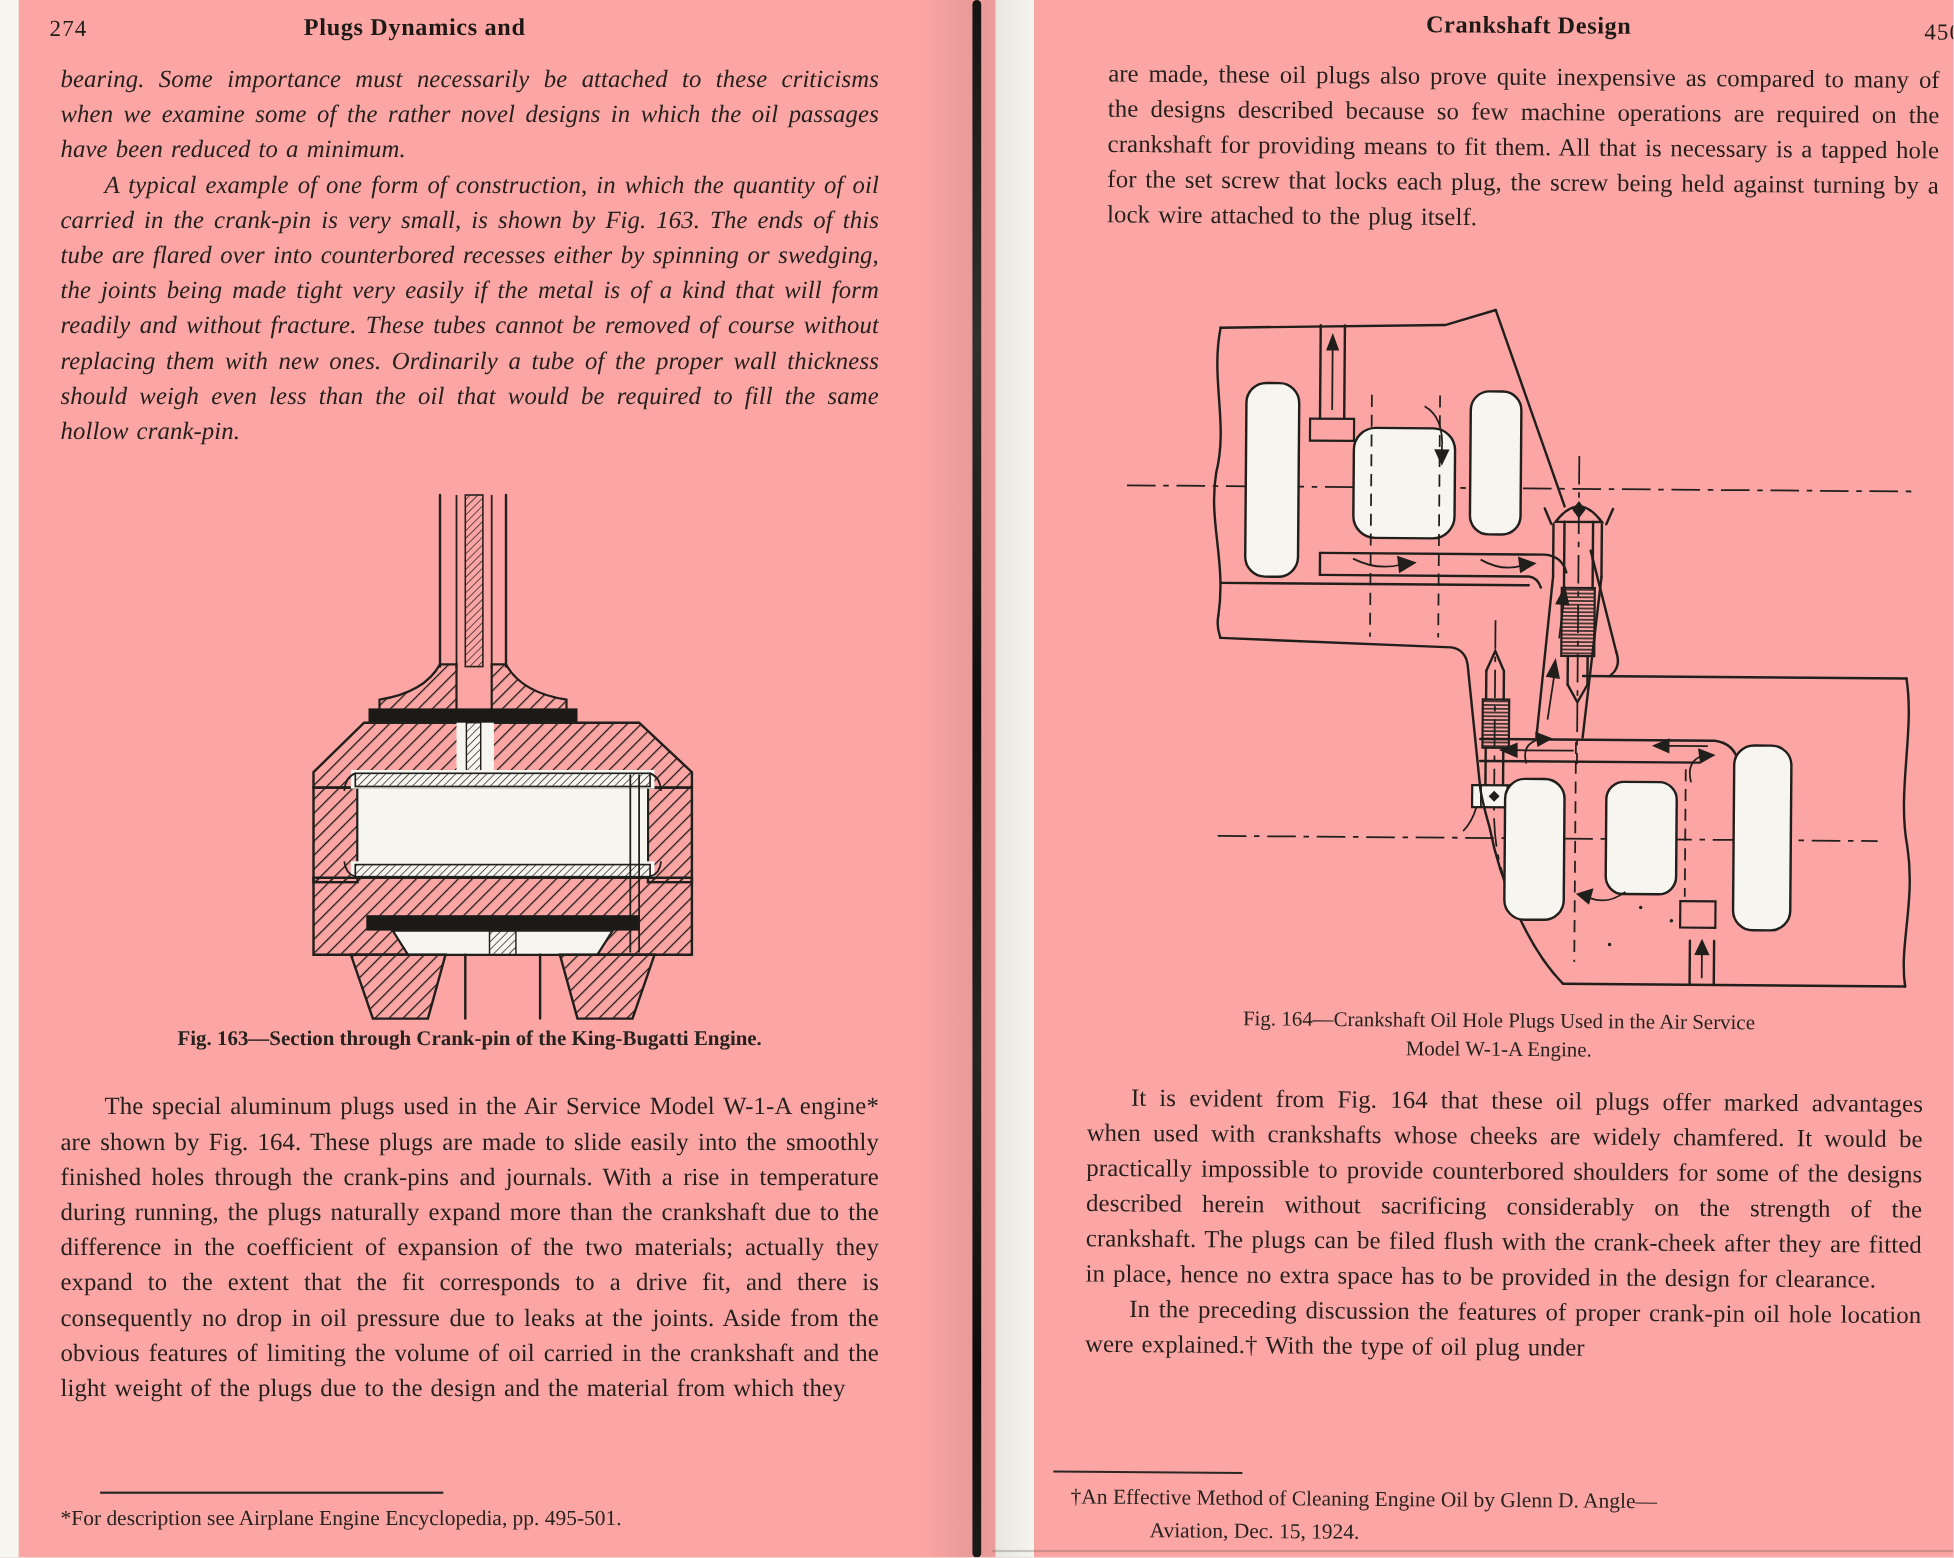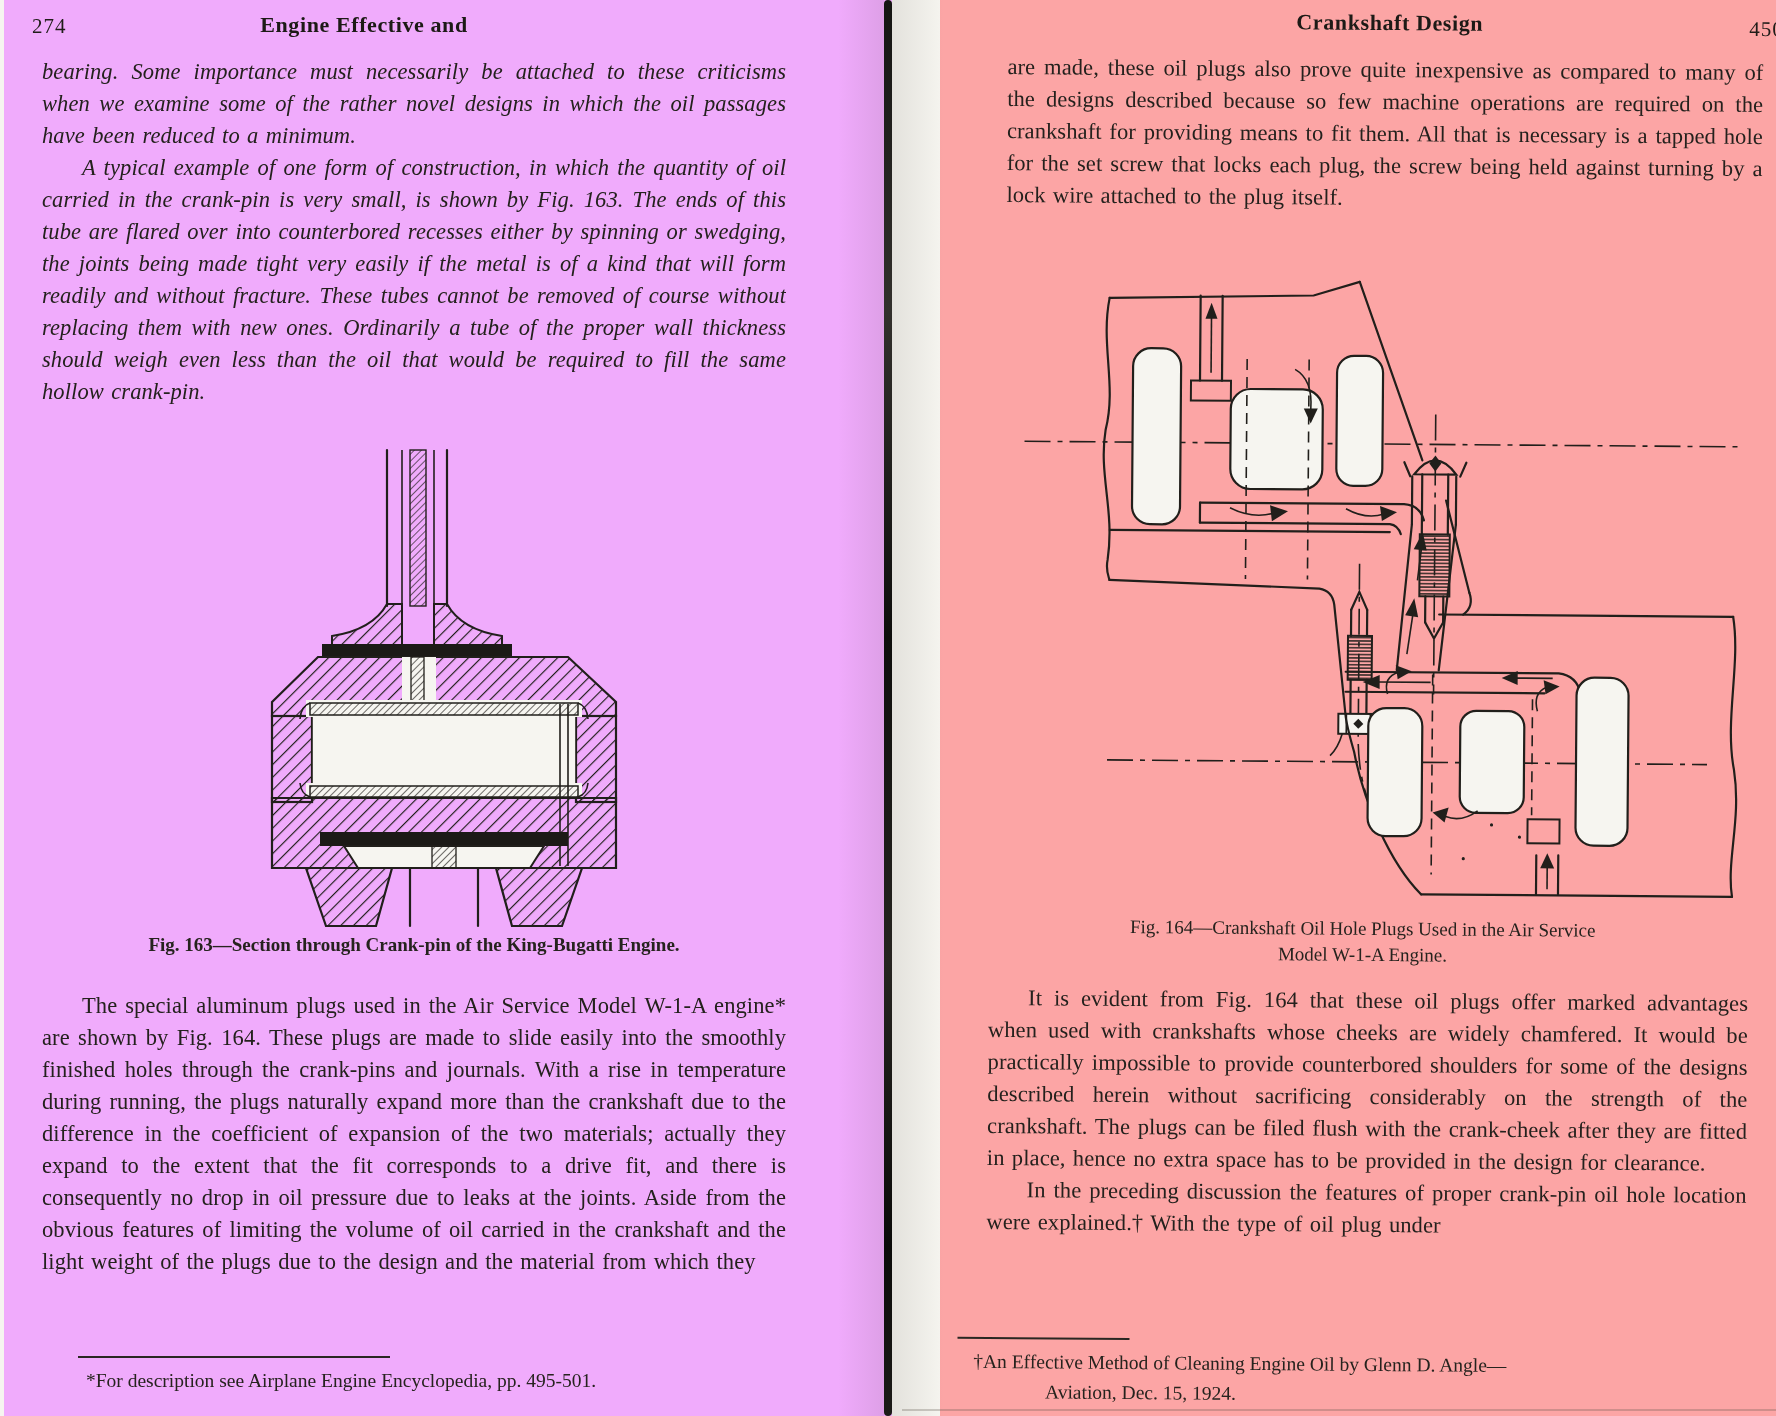--- a/index.html
+++ b/index.html
@@ -3,21 +3,21 @@
 <meta charset="utf-8">
 <style>
   html,body{margin:0;padding:0;background:#e8e6e0;}
   .spread{
     position:relative;width:1776px;height:1416px;overflow:hidden;
     background:#f6f5f0;
     font-family:"Liberation Serif","DejaVu Serif",serif;
     color:#24211d;
   }
   .page{position:absolute;top:0;height:1416px;}
-  .page-left{left:4px;width:888px;background:#f0abfc;}
+  .page-left{left:17px;width:888px;background:#fca5a5;}
   .page-right{left:940px;width:888px;background:#fca5a5;}
   .tilt{position:absolute;inset:0;transform:rotate(0.45deg);transform-origin:440px 0;}
   .pagenum{position:absolute;font-size:21px;letter-spacing:1px;color:#201d19;}
   .runhead{position:absolute;text-align:center;font-weight:bold;font-size:22px;letter-spacing:0.6px;color:#1d1a16;}
   .body-block{position:absolute;overflow:hidden;}
   .para{
     font-size:22.5px;line-height:32px;text-align:justify;
     word-spacing:1.6px;letter-spacing:0.1px;margin:0;
   }
   .indent{text-indent:40px;}
@@ -39,21 +39,21 @@
   svg .ink-thin{stroke:#211f1b;stroke-width:1.6;fill:none;}
   svg .paperfill{fill:#f6f5f0;}
 </style>
 </head>
 <body>
 
 <div class="spread">
 
   <div class="page page-left">
     <div class="pagenum" style="left:28px;top:14px;">274</div>
-    <div class="runhead" style="left:100px;top:12px;width:520px;">Engine Effective and</div>
+    <div class="runhead" style="left:100px;top:12px;width:520px;">Plugs Dynamics and</div>
 
     <div class="body-block" style="top:56px;left:38px;width:744px;height:386px;font-style:italic;">
       <p class="para">bearing.  Some importance must necessarily be attached to these criticisms when we examine some of the rather novel designs in which the oil passages have been reduced to a minimum.</p>
       <p class="para indent">A typical example of one form of construction, in which the quantity of oil carried in the crank-pin is very small, is shown by Fig. 163.  The ends of this tube are flared over into counterbored recesses either by spinning or swedging, the joints being made tight very easily if the metal is of a kind that will form readily and without fracture.  These tubes cannot be removed of course without replacing them with new ones.  Ordinarily a tube of the proper wall thickness should weigh even less than the oil that would be required to fill the same hollow crank-pin.</p>
     </div>
 
     <div class="fig" style="top:436px;left:240px;width:400px;height:492px;">
       <svg viewBox="0 0 400 492" width="400" height="492">
         <defs>
           <pattern id="f163h" patternUnits="userSpaceOnUse" width="9" height="9" patternTransform="rotate(45)">
@@ -111,21 +111,21 @@
       </svg>
     </div>
 
     <div class="caption" style="top:932px;left:38px;width:744px;font-weight:bold;">Fig. 163—Section through Crank-pin of the King-Bugatti Engine.</div>
 
     <div class="body-block" style="top:990px;left:38px;width:744px;height:362px;">
       <p class="para indent">The special aluminum plugs used in the Air Service Model W-1-A engine* are shown by Fig. 164.  These plugs are made to slide easily into the smoothly finished holes through the crank-pins and journals.  With a rise in temperature during running, the plugs naturally expand more than the crankshaft due to the difference in the coefficient of expansion of the two materials; actually they expand to the extent that the fit corresponds to a drive fit, and there is consequently no drop in oil pressure due to leaks at the joints.  Aside from the obvious features of limiting the volume of oil carried in the crankshaft and the light weight of the plugs due to the design and the material from which they</p>
     </div>
 
     <div class="fnrule" style="top:1356px;left:74px;width:312px;"></div>
-    <div class="footnote" style="top:1366px;left:38px;width:744px;margin-left:44px;">*For description see Airplane Engine Encyclopedia, pp. 495-501.</div>
+    <div class="footnote" style="top:1366px;left:38px;width:744px;">*For description see Airplane Engine Encyclopedia, pp. 495-501.</div>
   </div>
 
   <div class="page page-right">
    <div class="tilt">
     <div class="runhead" style="left:80px;top:10px;width:740px;">Crankshaft Design</div>
     <div class="pagenum" style="right:44px;top:14px;">450</div>
 
     <div class="body-block" style="top:54px;left:68px;width:756px;height:212px;">
       <p class="para">are made, these oil plugs also prove quite inexpensive as compared to many of the designs described because so few machine operations are required on the crankshaft for providing means to fit them.  All that is necessary is a tapped hole for the set screw that locks each plug, the screw being held against turning by a lock wire attached to the plug itself.</p>
     </div>

